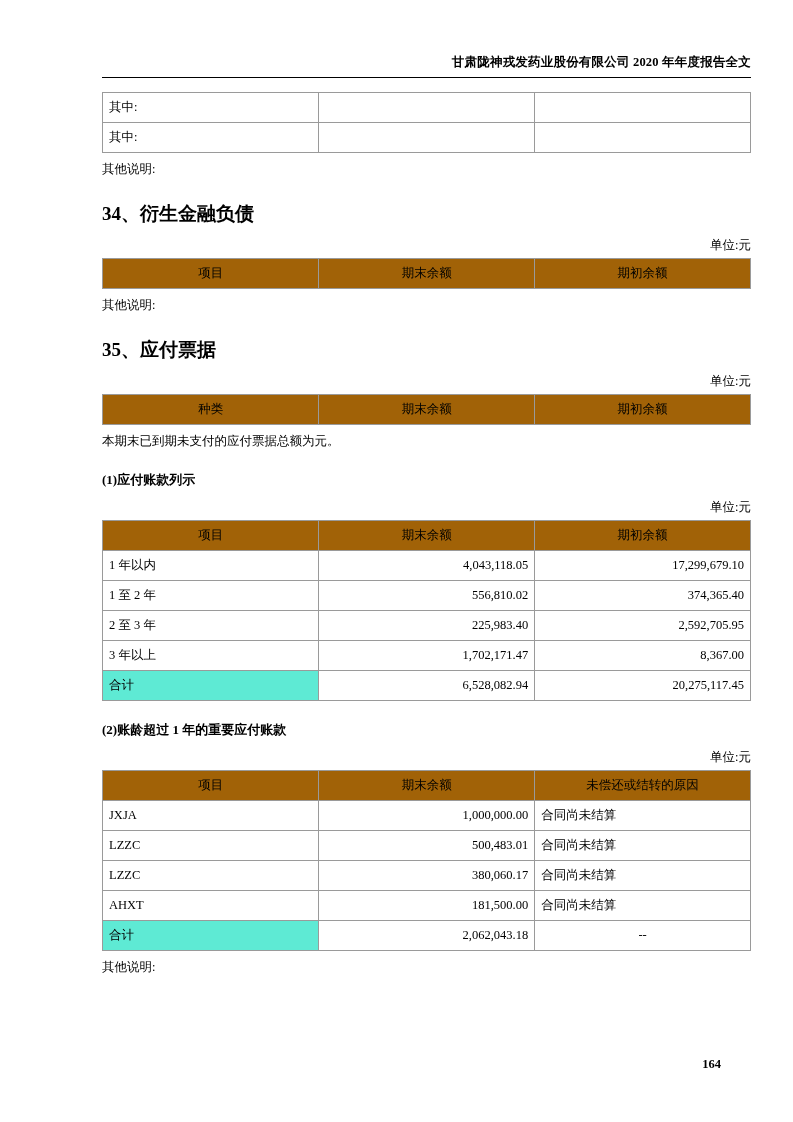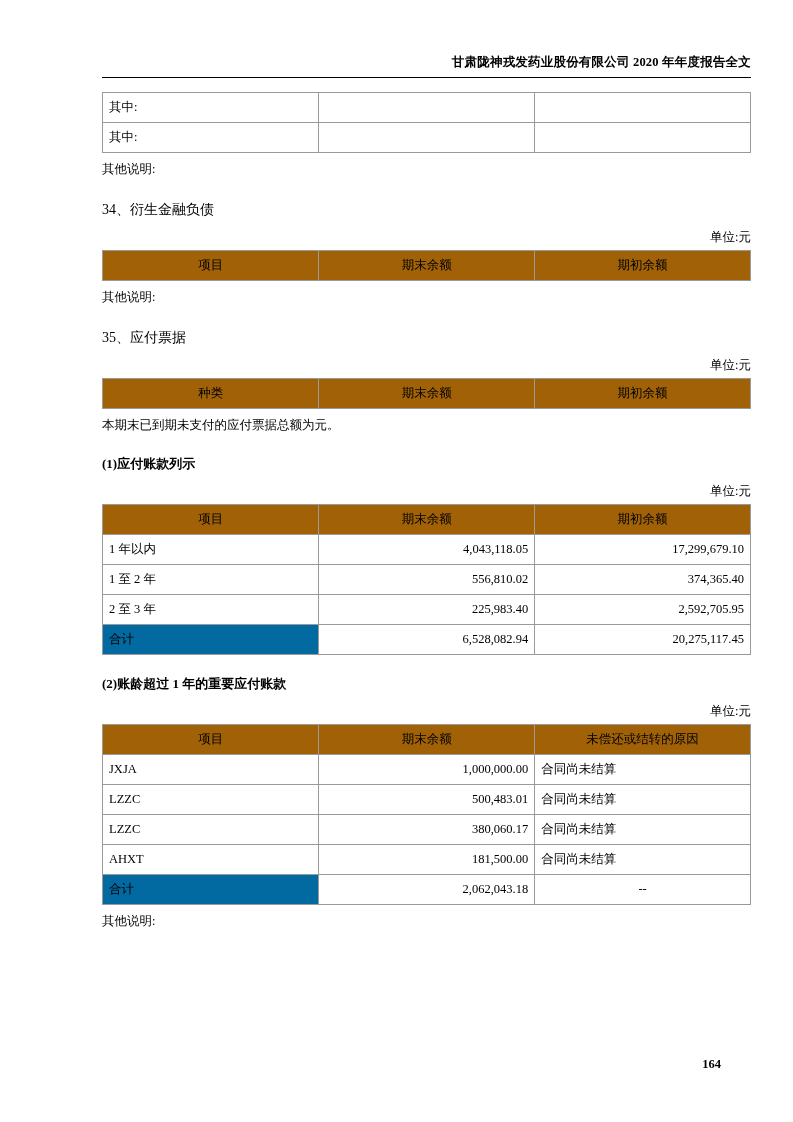--- a/index.html
+++ b/index.html
@@ -51,33 +51,33 @@
     height: 25px;
     padding: 2px 6px;
     vertical-align: middle;
     font-weight: normal;
   }
   .th {
     background: #a16207;
     text-align: center;
   }
   .shade {
-    background: #0369a1;
+    background: #5eead4;
   }
   .cell-left { text-align: left; }
   .cell-right { text-align: right; }
   .cell-center { text-align: center; }
   .note {
     font-size: 12.5px;
     margin: 6px 0 0 0;
     line-height: 1.6;
   }
   .sec-title {
-    font-size: 14px;
-    font-weight: normal;
+    font-size: 19px;
+    font-weight: bold;
     margin: 22px 0 6px 0;
   }
   .sub-title {
     font-size: 13px;
     font-weight: bold;
     margin: 20px 0 6px 0;
   }
   .unit {
     font-size: 12.5px;
     text-align: right;
@@ -171,20 +171,25 @@
           <td class="cell-left">1 至 2 年</td>
           <td class="cell-right">556,810.02</td>
           <td class="cell-right">374,365.40</td>
         </tr>
         <tr>
           <td class="cell-left">2 至 3 年</td>
           <td class="cell-right">225,983.40</td>
           <td class="cell-right">2,592,705.95</td>
         </tr>
         <tr>
+          <td class="cell-left">3 年以上</td>
+          <td class="cell-right">1,702,171.47</td>
+          <td class="cell-right">8,367.00</td>
+        </tr>
+        <tr>
           <td class="cell-left shade">合计</td>
           <td class="cell-right">6,528,082.94</td>
           <td class="cell-right">20,275,117.45</td>
         </tr>
       </tbody>
     </table>
 
     <h4 class="sub-title">(2)账龄超过 1 年的重要应付账款</h4>
     <div class="unit">单位:元</div>
 

